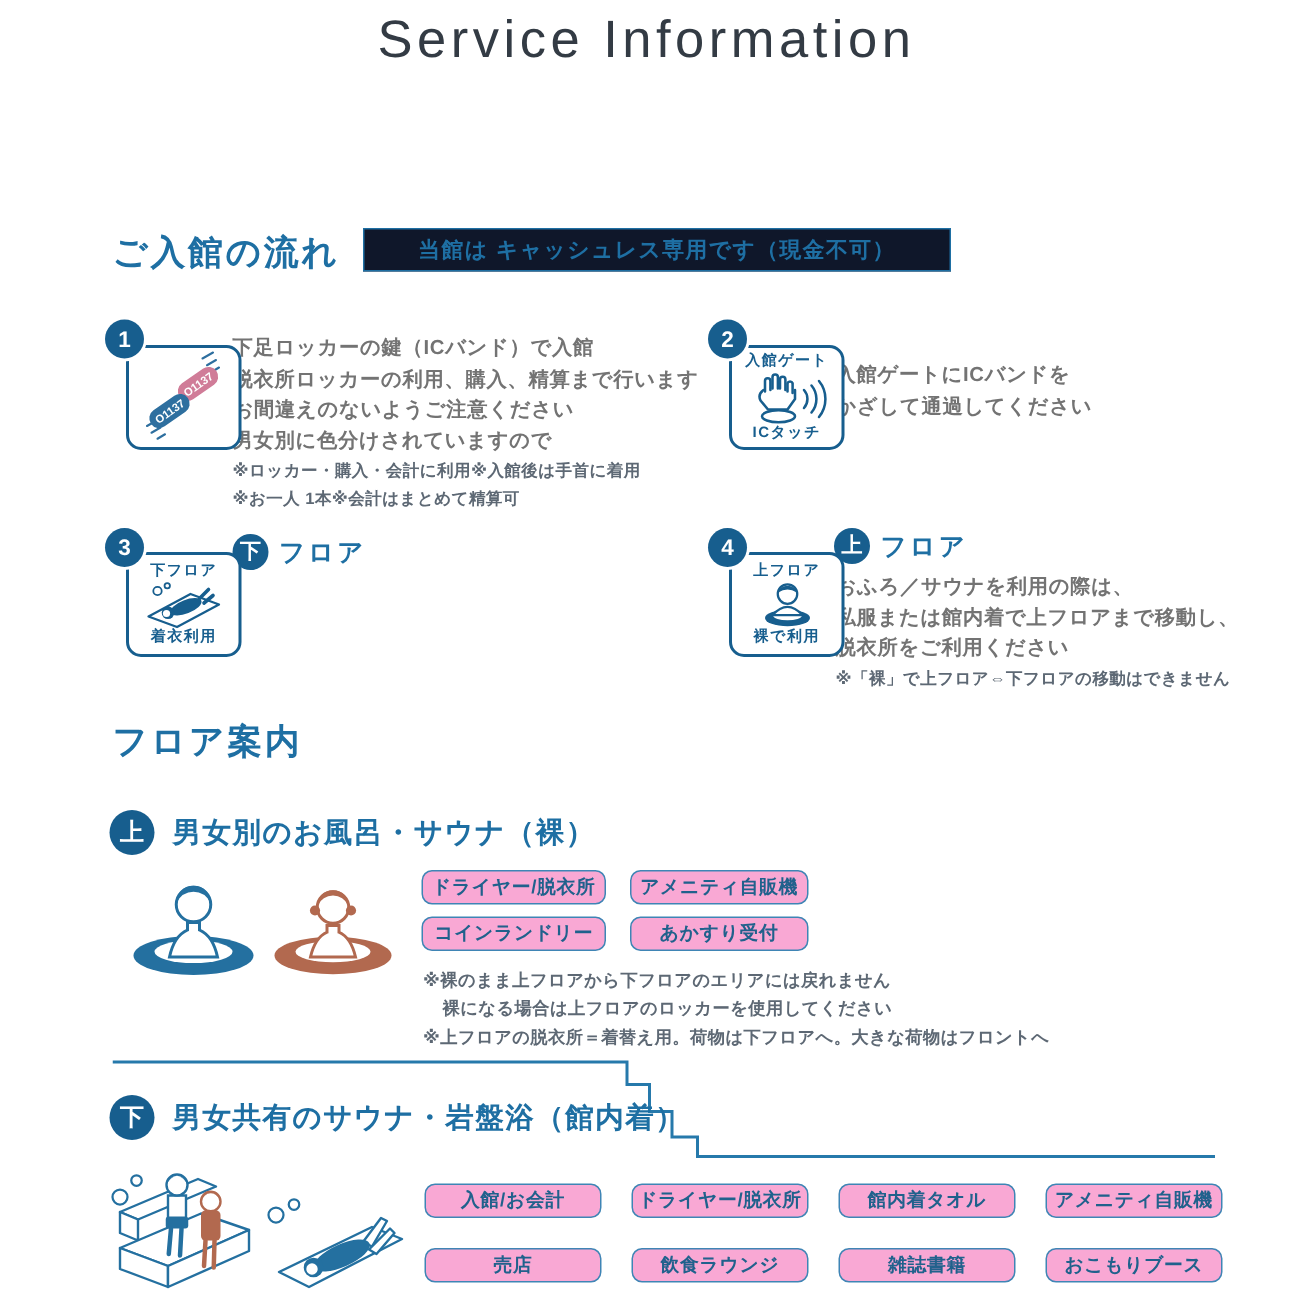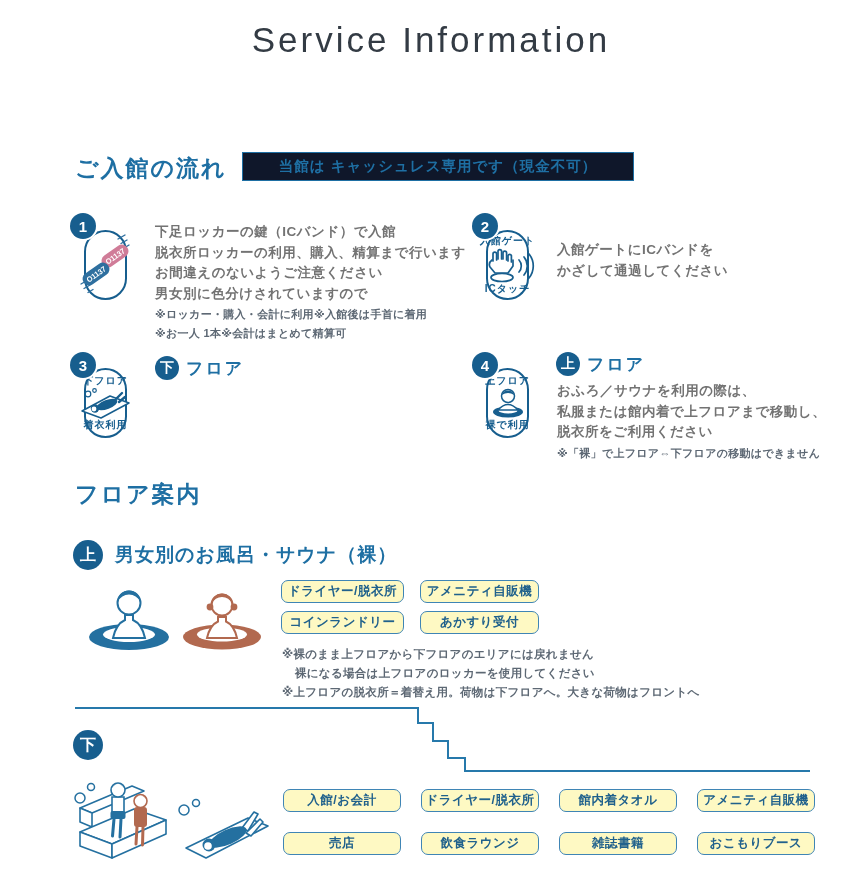--- a/index.html
+++ b/index.html
@@ -1,51 +1,51 @@
 <!DOCTYPE html>
 <html><head>
 <meta charset="utf-8">
 <style>
   html,body { margin:0; padding:0; background:#fff; }
   .page {
     position:relative; width:862px; height:874px; background:#fff; overflow:hidden;
     font-family:"Liberation Sans","DejaVu Sans",sans-serif; color:#3e4b59;
   }
-  .title { position:absolute; top:20px; left:0; width:100%; text-align:center;
+  .title { position:absolute; top:7px; left:0; width:100%; text-align:center;
     font-size:35px; font-weight:500; color:#333b44; letter-spacing:3px; margin:0; }
   .subtitle { position:absolute; top:72px; left:0; width:100%; text-align:center;
     font-size:16px; color:#3a434c; letter-spacing:3px; }
   .h2 { position:absolute; font-size:23px; font-weight:bold; color:#1e6fa3; letter-spacing:2px; }
   .cashless-box { position:absolute; left:242px; top:152px; width:392px; height:29px;
     border:1.5px solid #1e6fa3; box-sizing:border-box; display:flex; align-items:center;
     justify-content:center; font-size:14.5px; font-weight:bold; color:#1e6fa3; letter-spacing:1px; background:#0f172a; }
   .num-badge { position:absolute; width:26px; height:26px; border-radius:50%;
     background:#175e8e; color:#fff; font-size:15px; font-weight:bold;
     display:flex; align-items:center; justify-content:center; z-index:2; box-shadow:0 0 0 2px #fff; }
-  .icon-box { position:absolute; width:43px; height:70px; border:2.5px solid #175e8e;
-    border-radius:24px; background:#fff; box-sizing:border-box; display:flex;
+  .icon-box { position:absolute; width:77px; height:70px; border:2.5px solid #175e8e;
+    border-radius:10px; background:#fff; box-sizing:border-box; display:flex;
     flex-direction:column; align-items:center; justify-content:center; z-index:1; }
   .icon-label { font-size:10px; font-weight:bold; color:#175e8e; letter-spacing:1px;
     line-height:12px; white-space:nowrap; }
   .step-text { position:absolute; font-size:13.5px; font-weight:bold; color:#737373;
     line-height:20.5px; letter-spacing:0.5px; white-space:nowrap; }
   .step-notes { position:absolute; font-size:11px; font-weight:bold; color:#5d6874;
     line-height:18.5px; letter-spacing:0.3px; white-space:nowrap; }
   .floor-head { position:absolute; display:flex; align-items:center; gap:7px; }
   .floor-badge { width:24px; height:24px; border-radius:50%; background:#175e8e; color:#fff;
     font-size:14px; font-weight:bold; display:flex; align-items:center; justify-content:center; flex:0 0 auto; }
   .floor-word { font-size:17px; font-weight:bold; color:#1e6fa3; letter-spacing:2px; }
   .sub-head { position:absolute; display:flex; align-items:center; gap:12px; }
   .sub-badge { width:30px; height:30px; border-radius:50%; background:#175e8e; color:#fff;
     font-size:16px; font-weight:bold; display:flex; align-items:center; justify-content:center; flex:0 0 auto; }
   .sub-title { font-size:19px; font-weight:bold; color:#1e6fa3; letter-spacing:1px; white-space:nowrap; }
   .fac-grid { position:absolute; display:grid; }
   .fac-grid.upper { left:281px; top:580px; grid-template-columns:123px 119px; column-gap:16px; row-gap:8px; }
   .fac-grid.lower { left:283px; top:789px; grid-template-columns:118px 118px 118px 118px; column-gap:17px; row-gap:8px;gap:20px; }
-  .fac-btn { height:23px; border:1.5px solid #3f85b5; border-radius:7px; background:#fef9c3;
+  .fac-btn { height:23px; border:1.5px solid #3f85b5; border-radius:7px; background:#f9a8d4;
     box-sizing:border-box; display:flex; align-items:center; justify-content:center;
     font-size:12.5px; font-weight:bold; color:#20618c; letter-spacing:0.5px; white-space:nowrap; }
   .floor-notes { position:absolute; font-size:11.5px; font-weight:bold; color:#5d6874;
     line-height:19px; letter-spacing:0.3px; white-space:nowrap; }
   .floor-notes .indent { padding-left:13px; }
   .abs { position:absolute; }
 </style>
 </head>
 <body>
 
@@ -195,20 +195,21 @@
     <div class="indent">裸になる場合は上フロアのロッカーを使用してください</div>
     <div>※上フロアの脱衣所＝着替え用。荷物は下フロアへ。大きな荷物はフロントへ</div>
   </div>
 
   <svg class="abs" style="left:75px; top:700px;" width="740" height="78" viewBox="0 0 740 78">
     <path d="M0 8 H343 V23 H358 V41 H373 V58 H390 V71 H735" fill="none" stroke="#2679ab" stroke-width="2"></path>
   </svg>
 
   <div class="sub-head" style="left:73px; top:730px;">
     <span class="sub-badge">下</span>
+    <span class="sub-title">男女共有のサウナ・岩盤浴（館内着）</span>
   </div>
 
   <svg class="abs" style="left:68px; top:776px;" width="205" height="92" viewBox="0 0 205 92">
     <g stroke="#2470a0" stroke-width="1.5" fill="none">
       <circle cx="12" cy="22" r="5"></circle>
         <circle cx="23" cy="11" r="3.5"></circle>
     </g>
     <g fill="#ffffff" stroke="#2470a0" stroke-width="1.6" stroke-linejoin="round">
       <polygon points="12,32 64,10 76,15 24,37"></polygon>
       <polygon points="12,32 12,46 24,51 24,37"></polygon>

